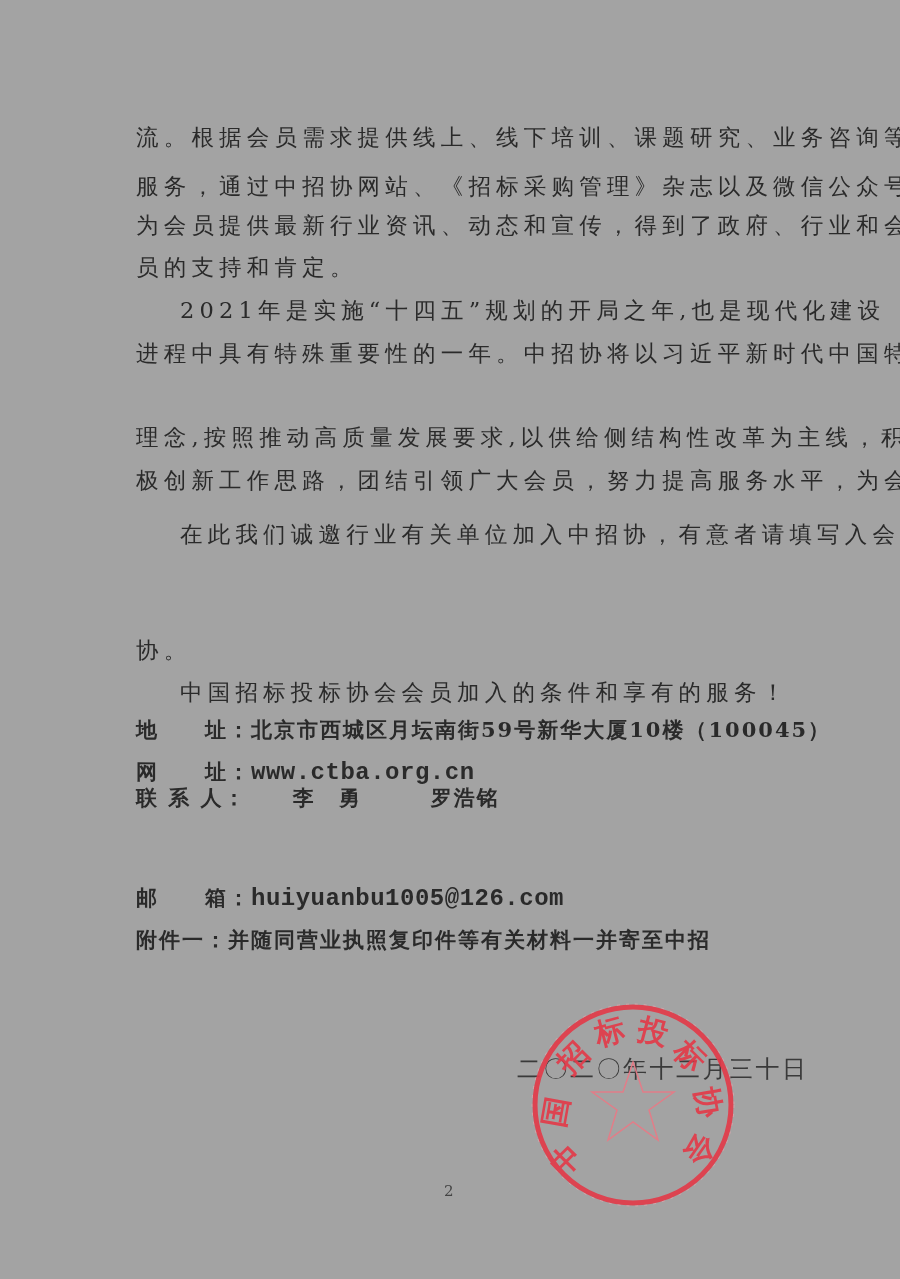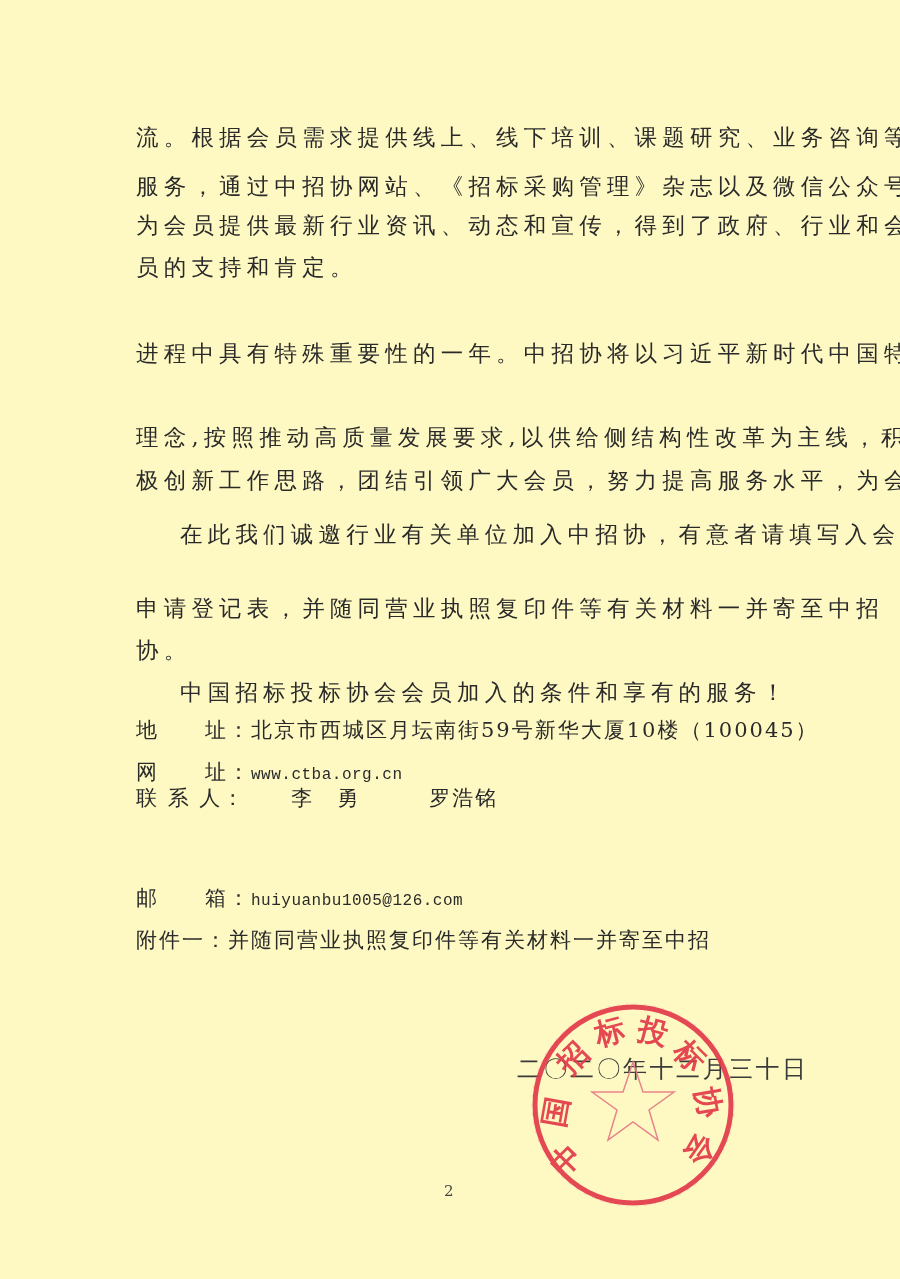--- a/index.html
+++ b/index.html
@@ -1,44 +1,44 @@
 <!DOCTYPE html>
 <html><head>
 <meta charset="utf-8">
 <style>
   html, body { margin: 0; padding: 0; background: #ffffff; }
   body { width: 900px; height: 1279px; position: relative; overflow: hidden;
          font-family: "DejaVu Serif", "Liberation Serif", serif; color: #2a2a2a; }
-  .page { position: absolute; left: 0; top: 0; width: 900px; height: 1279px; background: #fef9c3; }
+  .page { position: absolute; left: 0; top: 0; width: 900px; height: 1279px; background: #a3a3a3; }
   .line { position: absolute; left: 136px; white-space: nowrap; font-size: 22.5px; letter-spacing: 5.2px; line-height: 30px; }
   .indent { left: 180px; }
-  .contact-line { position: absolute; left: 136px; white-space: nowrap; font-size: 21px; line-height: 30px; letter-spacing: 2px; }
+  .contact-line { position: absolute; left: 136px; white-space: nowrap; font-size: 21px; line-height: 30px; letter-spacing: 2px; font-weight: bold; }
   .contact-label { display: inline-block; }
-  .mono { font-family: "Liberation Mono", "DejaVu Sans Mono", monospace; letter-spacing: 0.5px; font-size: 16px; }
+  .mono { font-family: "Liberation Mono", "DejaVu Sans Mono", monospace; letter-spacing: 0.5px; font-size: 24px; }
   .date-line { position: absolute; left: 517px; top: 1053px; font-size: 24px; letter-spacing: 2.5px; white-space: nowrap;
                font-family: Liberation Serif, serif; color: #3a3a3a; z-index: 1; }
   .seal { position: absolute; left: 528px; top: 1000px; width: 210px; height: 210px; z-index: 2; pointer-events: none; opacity: 0.92; }
   .page-number { position: absolute; left: 444px; top: 1182px; font-size: 15px; color: #444; }
 </style>
 </head>
 <body>
 
 <div class="page">
 
   <div class="line" style="top:122px">流。根据会员需求提供线上、线下培训、课题研究、业务咨询等</div>
   <div class="line" style="top:171px">服务，通过中招协网站、《招标采购管理》杂志以及微信公众号</div>
   <div class="line" style="top:210px">为会员提供最新行业资讯、动态和宣传，得到了政府、行业和会</div>
   <div class="line" style="top:252px">员的支持和肯定。</div>
 
+  <div class="line indent" style="top:295px">2021年是实施“十四五”规划的开局之年,也是现代化建设</div>
   <div class="line" style="top:338px">进程中具有特殊重要性的一年。中招协将以习近平新时代中国特</div>
   <div class="line" style="top:422px">理念,按照推动高质量发展要求,以供给侧结构性改革为主线，积</div>
   <div class="line" style="top:465px">极创新工作思路，团结引领广大会员，努力提高服务水平，为会</div>
 
   <div class="line indent" style="top:519px">在此我们诚邀行业有关单位加入中招协，有意者请填写入会</div>
-  <div class="line" style="top:593px">申请登记表，并随同营业执照复印件等有关材料一并寄至中招</div>
   <div class="line" style="top:635px">协。</div>
 
   <div class="line indent" style="top:677px">中国招标投标协会会员加入的条件和享有的服务！</div>
 
   <div class="contact-line" style="top:715px">
     <span class="contact-label">地　　址：</span><span>北京市西城区月坛南街59号新华大厦10楼（100045）</span>
   </div>
   <div class="contact-line" style="top:757px">
     <span class="contact-label">网　　址：</span><span class="mono">www.ctba.org.cn</span>
   </div>

